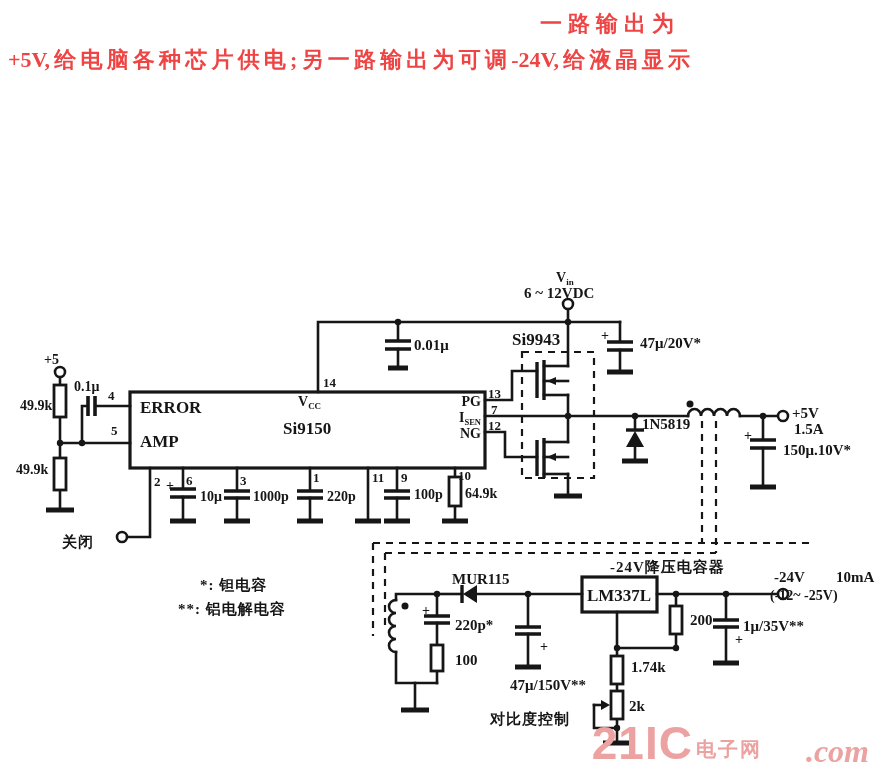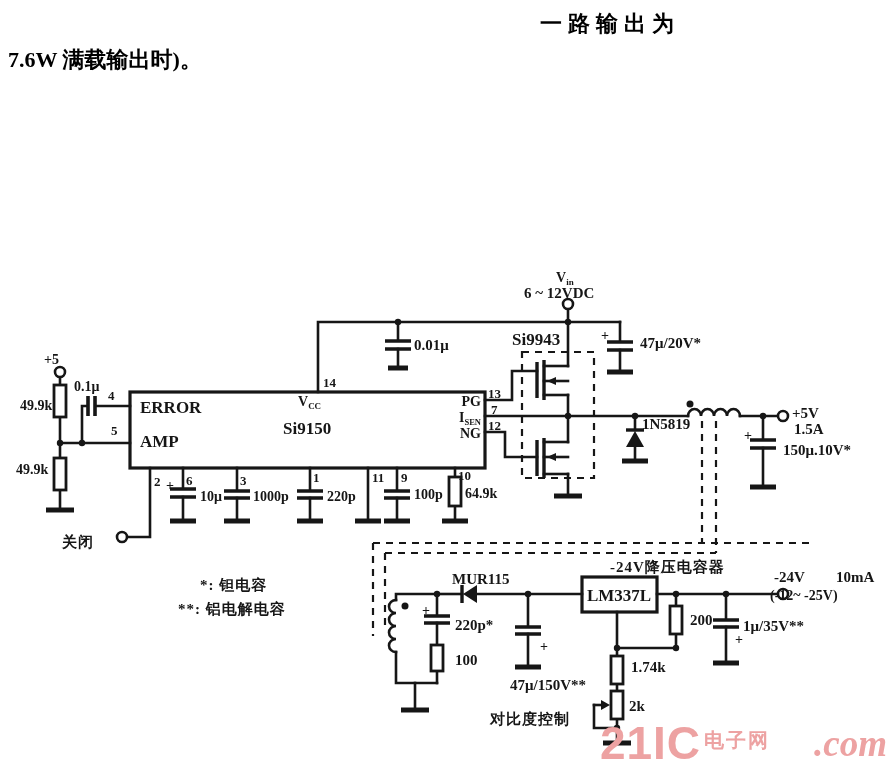--- a/index.html
+++ b/index.html
@@ -1,18 +1,18 @@
 <!DOCTYPE html>
 <html><head>
 <meta charset="utf-8">
 <style>
   html,body{margin:0;padding:0;background:#ffffff;}
   .page{position:relative;width:893px;height:768px;background:#ffffff;overflow:hidden;
         font-family:"Liberation Serif","DejaVu Serif",serif;}
-  .article{position:absolute;top:6px;left:8px;width:682px;color:#000000;
+  .article{position:absolute;top:6px;left:8px;width:682px;color:#ef4444;
            font-size:22px;font-weight:700;line-height:36.4px;}
   .article .ln{white-space:nowrap;}
   .article .first{padding-left:532px;letter-spacing:6px;white-space:nowrap;}
   .article .just{white-space:normal;text-align:justify;text-align-last:justify;}
   svg.schematic{position:absolute;left:0;top:0;}
   svg .wire{stroke:#161616;stroke-width:2.6;fill:none;stroke-linecap:square;}
   svg .thick{stroke:#161616;stroke-width:3.4;fill:none;}
   svg .plate{stroke:#161616;stroke-width:3.6;fill:none;}
   svg .gnd{stroke:#161616;stroke-width:5;fill:none;}
   svg .box{stroke:#161616;stroke-width:3.2;fill:none;}
@@ -20,36 +20,36 @@
   svg .dash{stroke:#161616;stroke-width:2.2;fill:none;stroke-dasharray:7 6;}
   svg .dot{fill:#161616;stroke:none;}
   svg .term{stroke:#161616;stroke-width:2.6;fill:#ffffff;}
   svg .tri{fill:#161616;stroke:none;}
   svg text{fill:#161616;font-family:"Liberation Serif","DejaVu Serif",serif;
            font-weight:700;font-size:15px;}
   svg text.pin{font-size:13px;}
   svg text.big{font-size:17px;}
   svg text.cn{font-size:15px;letter-spacing:1px;}
   svg text.sm{font-size:14px;}
-  .watermark{position:absolute;right:6px;bottom:5px;display:flex;align-items:center;
+  .watermark{position:absolute;right:24px;bottom:5px;display:flex;align-items:flex-end;
              color:#eda2a2;font-family:"Liberation Sans","DejaVu Sans",sans-serif;}
   .wm-num{font-weight:800;font-size:46px;line-height:0.85;letter-spacing:1px;}
   .wm-right{display:flex;flex-direction:row;align-items:flex-start;margin-left:3px;gap:44px;}
   .wm-site{font-size:20px;font-weight:700;letter-spacing:2px;line-height:1;}
-  .wm-com{font-size:37px;font-style:italic;font-weight:700;line-height:0.75;
+  .wm-com{font-size:32px;font-style:italic;font-weight:700;line-height:0.75;
           font-family:"Liberation Serif","DejaVu Serif",serif;margin-top:0px;}
 </style>
 </head>
 <body>
 
 <div class="page">
 
   <div class="article">
     <div class="ln first">一路输出为</div>
-    <div class="ln">7.6W 满载输出时)。</div>
+    <div class="ln just">+5V,给电脑各种芯片供电;另一路输出为可调-24V,给液晶显示</div>
   </div>
 
   <svg class="schematic" width="893" height="768" viewBox="0 0 893 768">
 
     <g>
 
       <path class="wire" d="M60,377 L60,385"></path>
       <path class="wire" d="M60,417 L60,458"></path>
       <path class="wire" d="M60,490 L60,508"></path>
       <path class="wire" d="M60,443 L130,443"></path>

